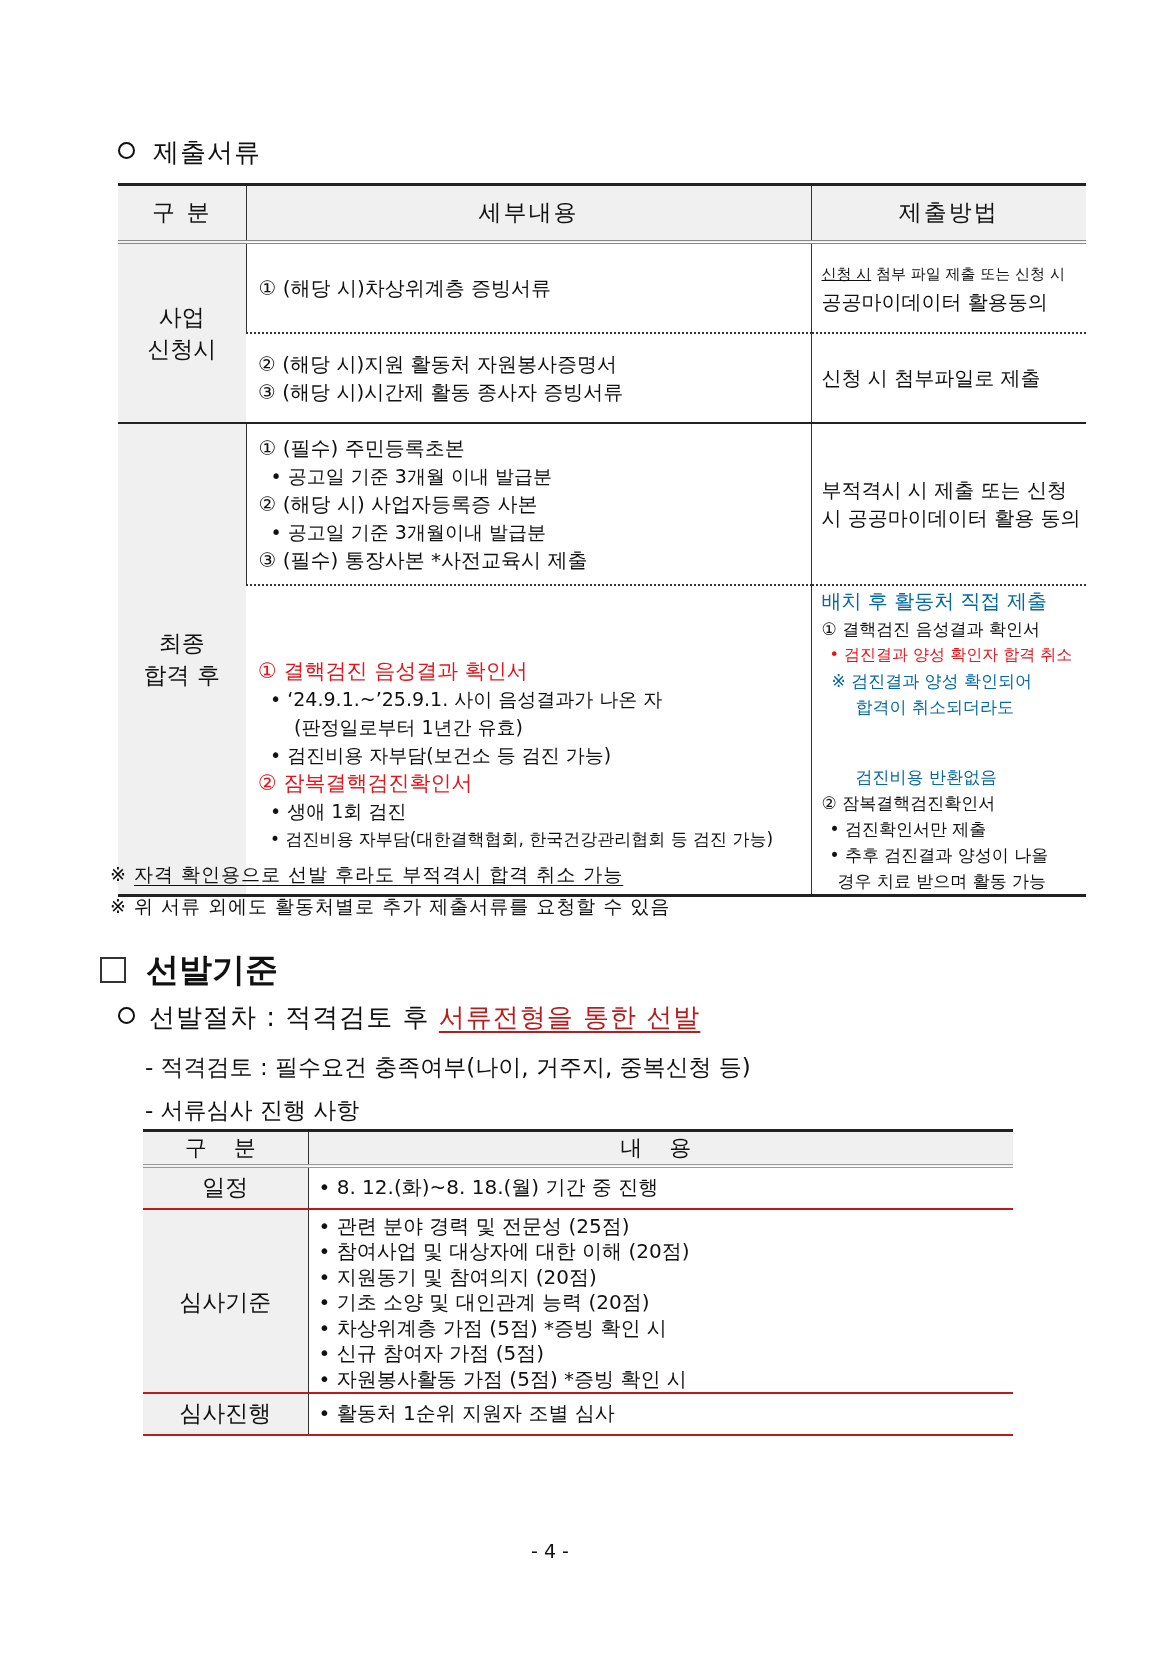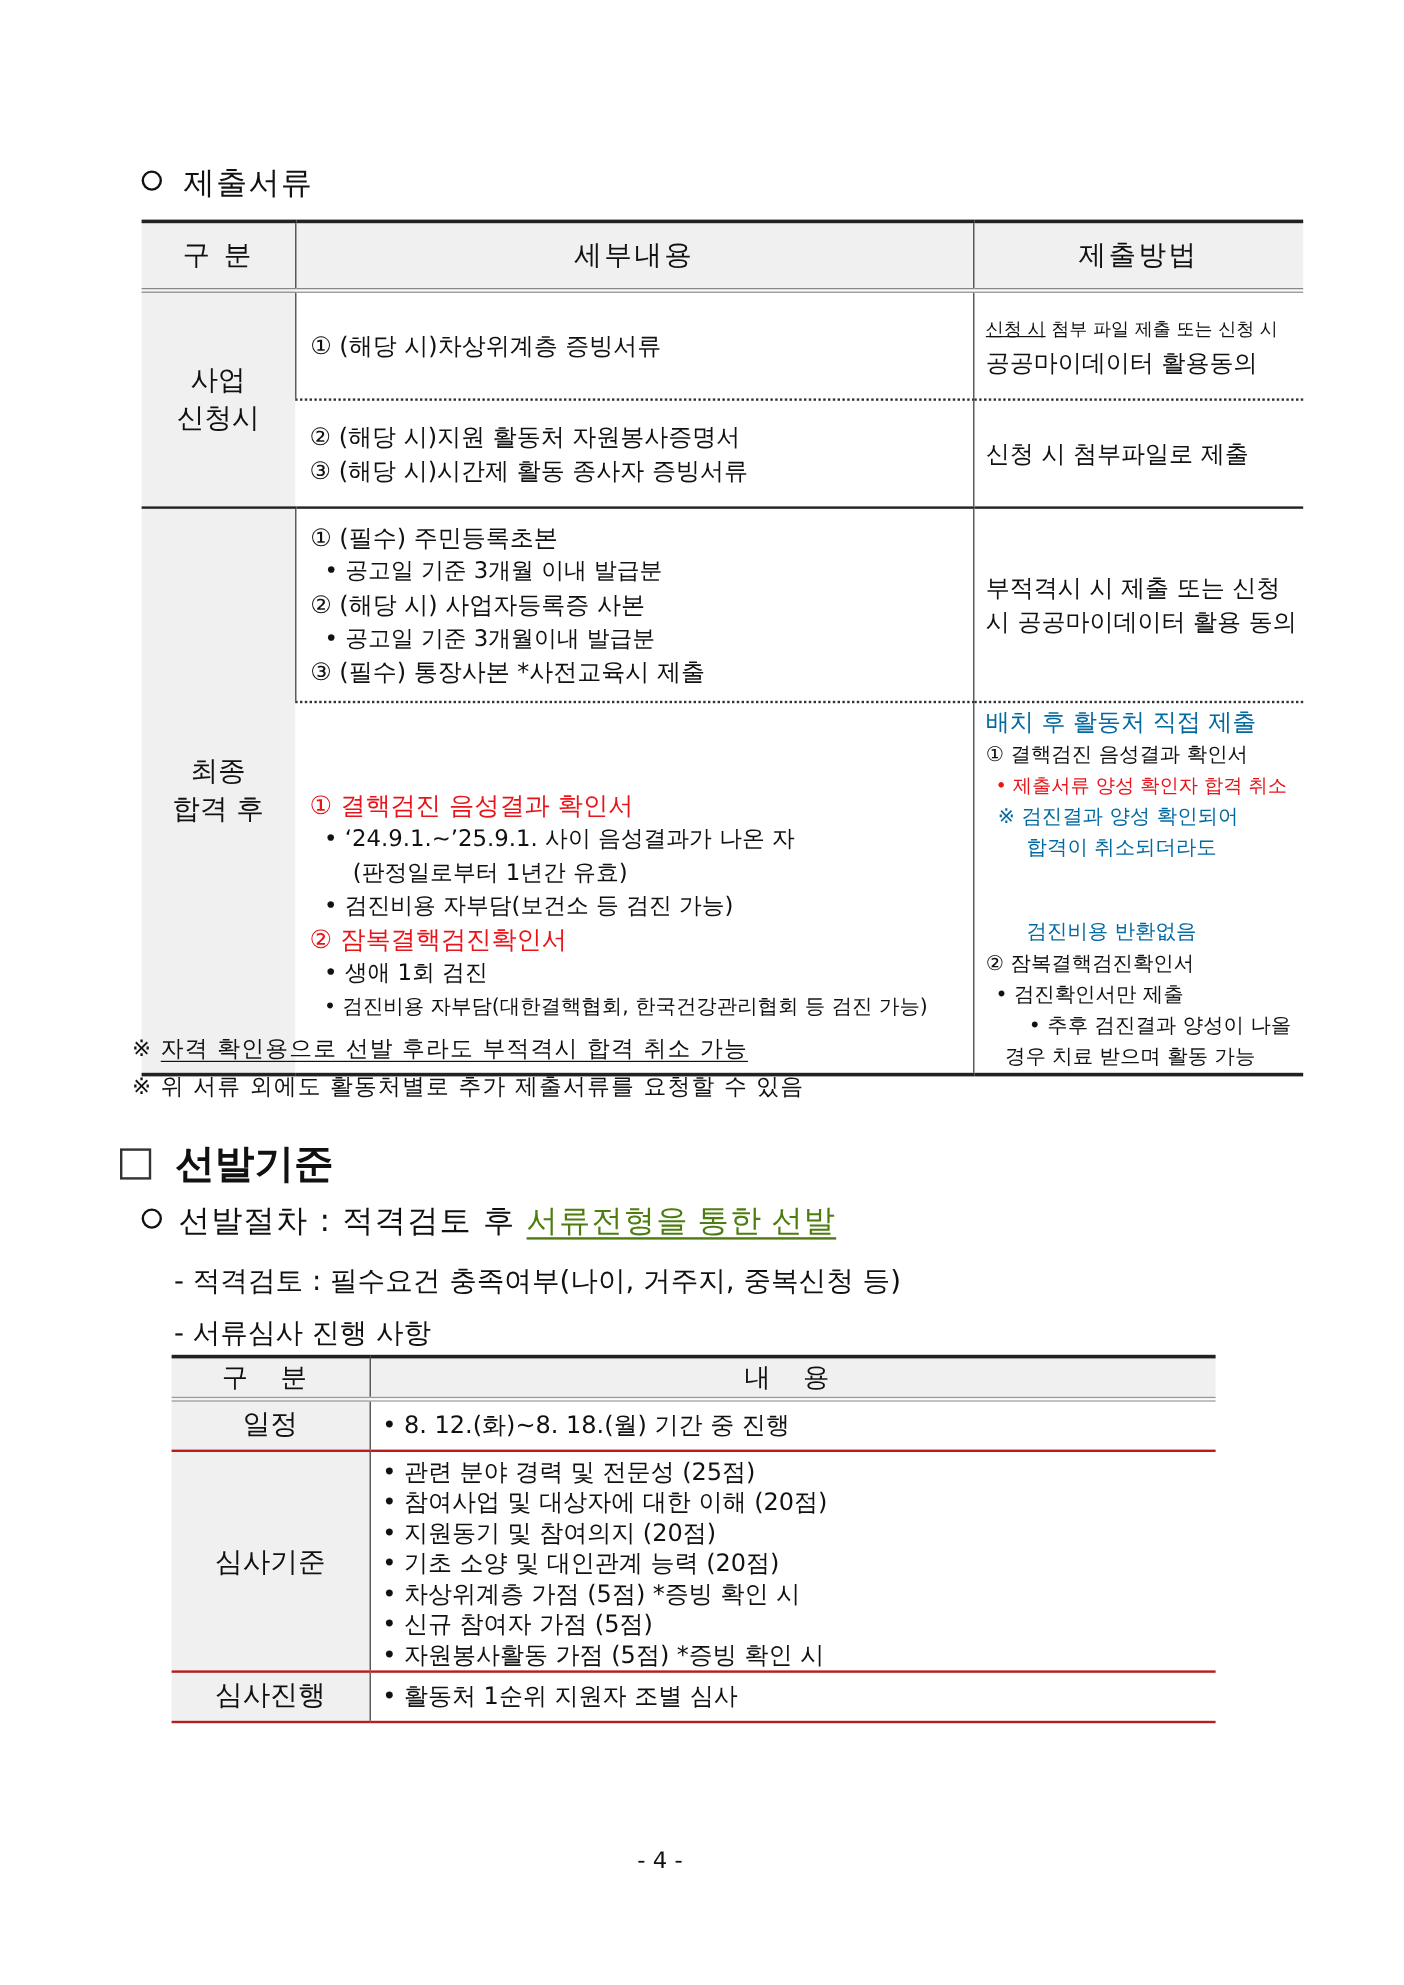--- a/index.html
+++ b/index.html
@@ -31,21 +31,21 @@
     .method { font-size: 20px; padding: 0 10px !important; }
 
     .notes { position: absolute; left: 110px; top: 858px; font-size: 19px; line-height: 32px; letter-spacing: 1px; }
     .notes .u { text-underline-offset: 4px; }
 
     .h2 { position: absolute; left: 100px; top: 948px; font-size: 33px; font-weight: bold; }
     .h2 .box { display: inline-block; width: 26px; height: 26px; border: 2px solid #333; margin-right: 20px; vertical-align: -2px; }
 
     .proc { position: absolute; left: 118px; top: 1000px; font-size: 26px; letter-spacing: 1px; }
     .proc .bullet { display: inline-block; width: 17px; height: 17px; border: 2.5px solid #111; border-radius: 50%; margin-right: 14px; vertical-align: 2px; }
-    .proc .link { color: #4d7c0f; text-decoration: underline; text-underline-offset: 5px; font-family: Liberation Serif, serif; }
+    .proc .link { color: #b91c1c; text-decoration: underline; text-underline-offset: 5px; }
 
     .dash1 { position: absolute; left: 145px; top: 1052px; font-size: 23px; }
     .dash2 { position: absolute; left: 145px; top: 1095px; font-size: 23px; }
 
     
     .t2 { position: absolute; left: 143px; top: 1129px; width: 870px; border-collapse: collapse; table-layout: fixed; }
     .t2 col.c1 { width: 165px; }
     .t2 col.c2 { width: 705px; }
     .t2 th { background: #f0f0f0; font-weight: normal; font-size: 22px; height: 35px; border-top: 3px solid #222; border-bottom: 4px double #999; letter-spacing: 10px; text-align: center; }
     .t2 th + th, .t2 td + td { border-left: 1.5px solid #333; }
@@ -125,27 +125,27 @@
         <span class="line sub">• ‘24.9.1.~’25.9.1. 사이 음성결과가 나온 자</span>
         <span class="line sub2">(판정일로부터 1년간 유효)</span>
         <span class="line sub">• 검진비용 자부담(보건소 등 검진 가능)</span>
         <span class="line red" style="font-size:21px;">② 잠복결핵검진확인서</span>
         <span class="line sub">• 생애 1회 검진</span>
         <span class="line sub" style="font-size:17px;">• 검진비용 자부담(대한결핵협회,  한국건강관리협회 등 검진 가능)</span>
       </td>
       <td class="method" style="font-size:17px; line-height:26px;">
         <span class="line blue" style="font-size:20px; line-height:30px;">배치 후 활동처 직접 제출</span>
         <span class="line" style="font-size:17px;">① 결핵검진 음성결과 확인서</span>
-        <span class="line red" style="padding-left:8px; font-size:16px;">• 제출서류 양성 확인자 합격 취소</span>
+        <span class="line red" style="padding-left:8px; font-size:16px;">• 검진결과 양성 확인자 합격 취소</span>
         <span class="line blue" style="padding-left:10px; font-size:17px;">※ 검진결과 양성 확인되어</span>
         <span class="line blue" style="padding-left:34px; font-size:17px;">합격이 취소되더라도</span>
         <span class="line blue" style="padding-left:34px; font-size:17px;margin-top:44px;">검진비용 반환없음</span>
         <span class="line" style="font-size:17px;">② 잠복결핵검진확인서</span>
         <span class="line" style="padding-left:8px; font-size:17px;">• 검진확인서만 제출</span>
-        <span class="line" style="padding-left:8px; font-size:17px;text-align:right;">• 추후 검진결과 양성이 나올</span>
+        <span class="line" style="padding-left:8px; font-size:17px;">• 추후 검진결과 양성이 나올</span>
         <span class="line" style="padding-left:16px; font-size:17px;">경우 치료 받으며 활동 가능</span>
       </td>
     </tr>
   </tbody>
 </table>
 
 <div class="notes">
   <div>
     <span>※</span>
     <span class="u">자격 확인용으로 선발 후라도 부적격시 합격 취소 가능</span>

